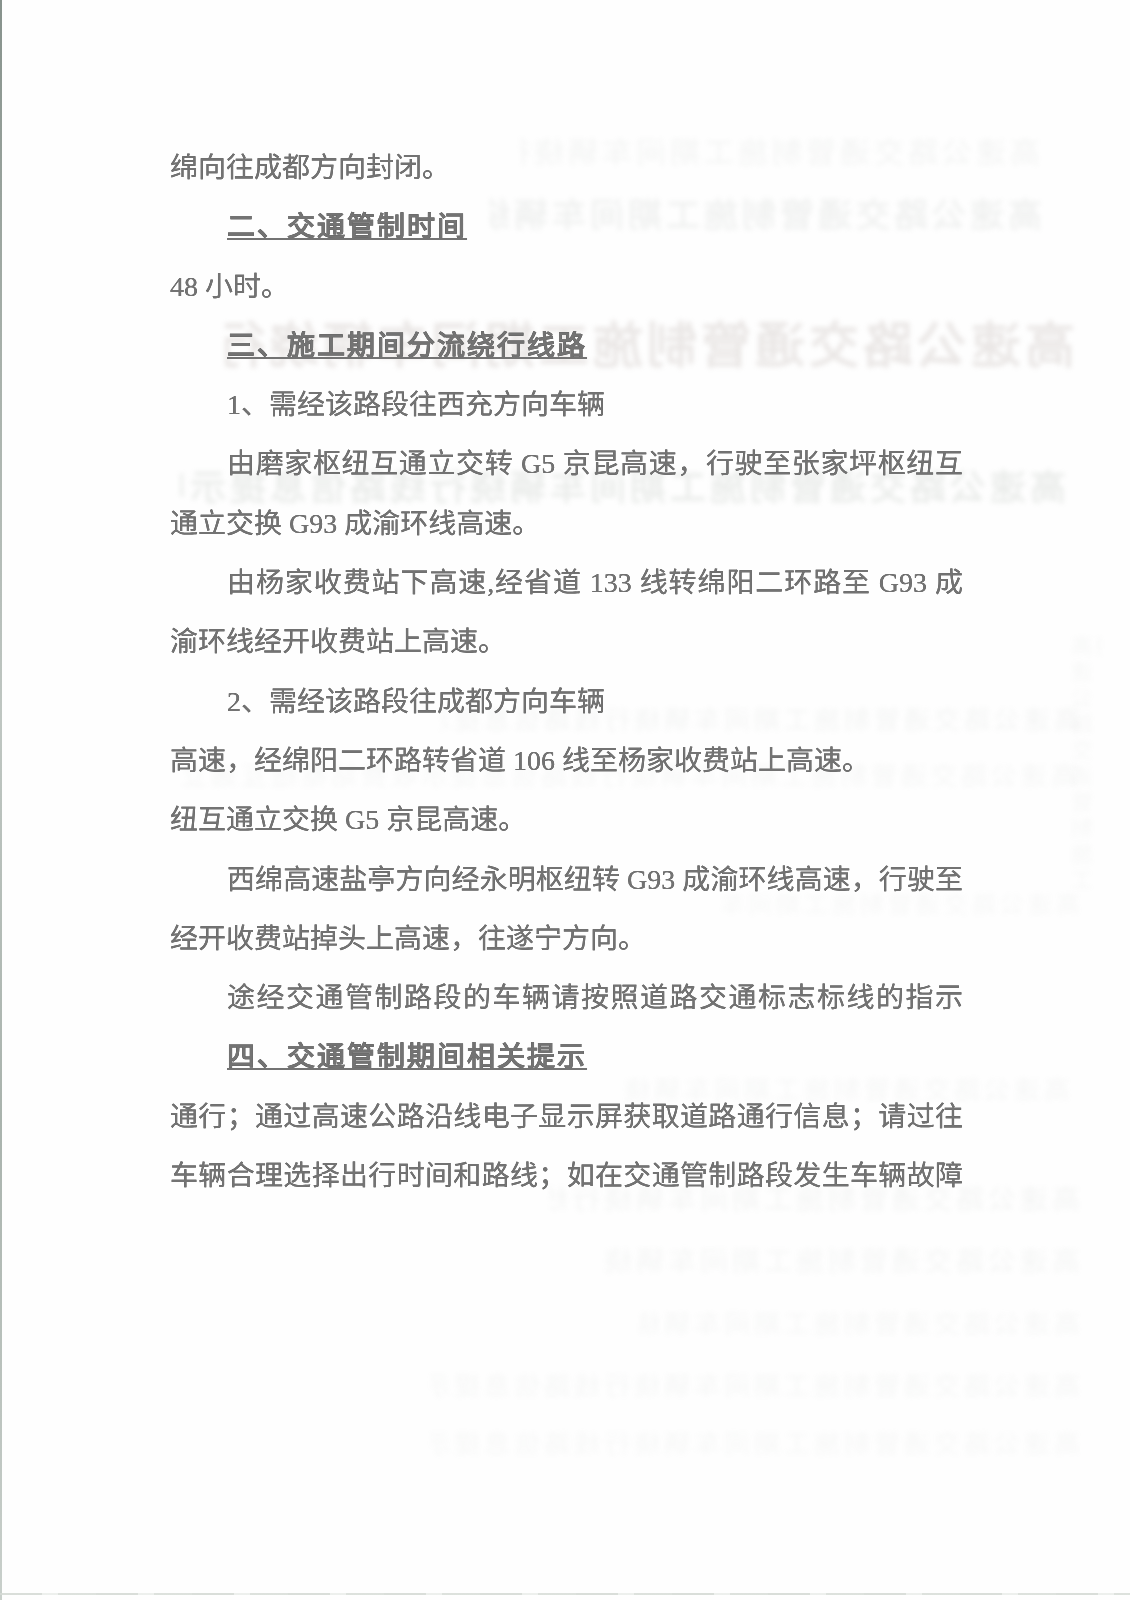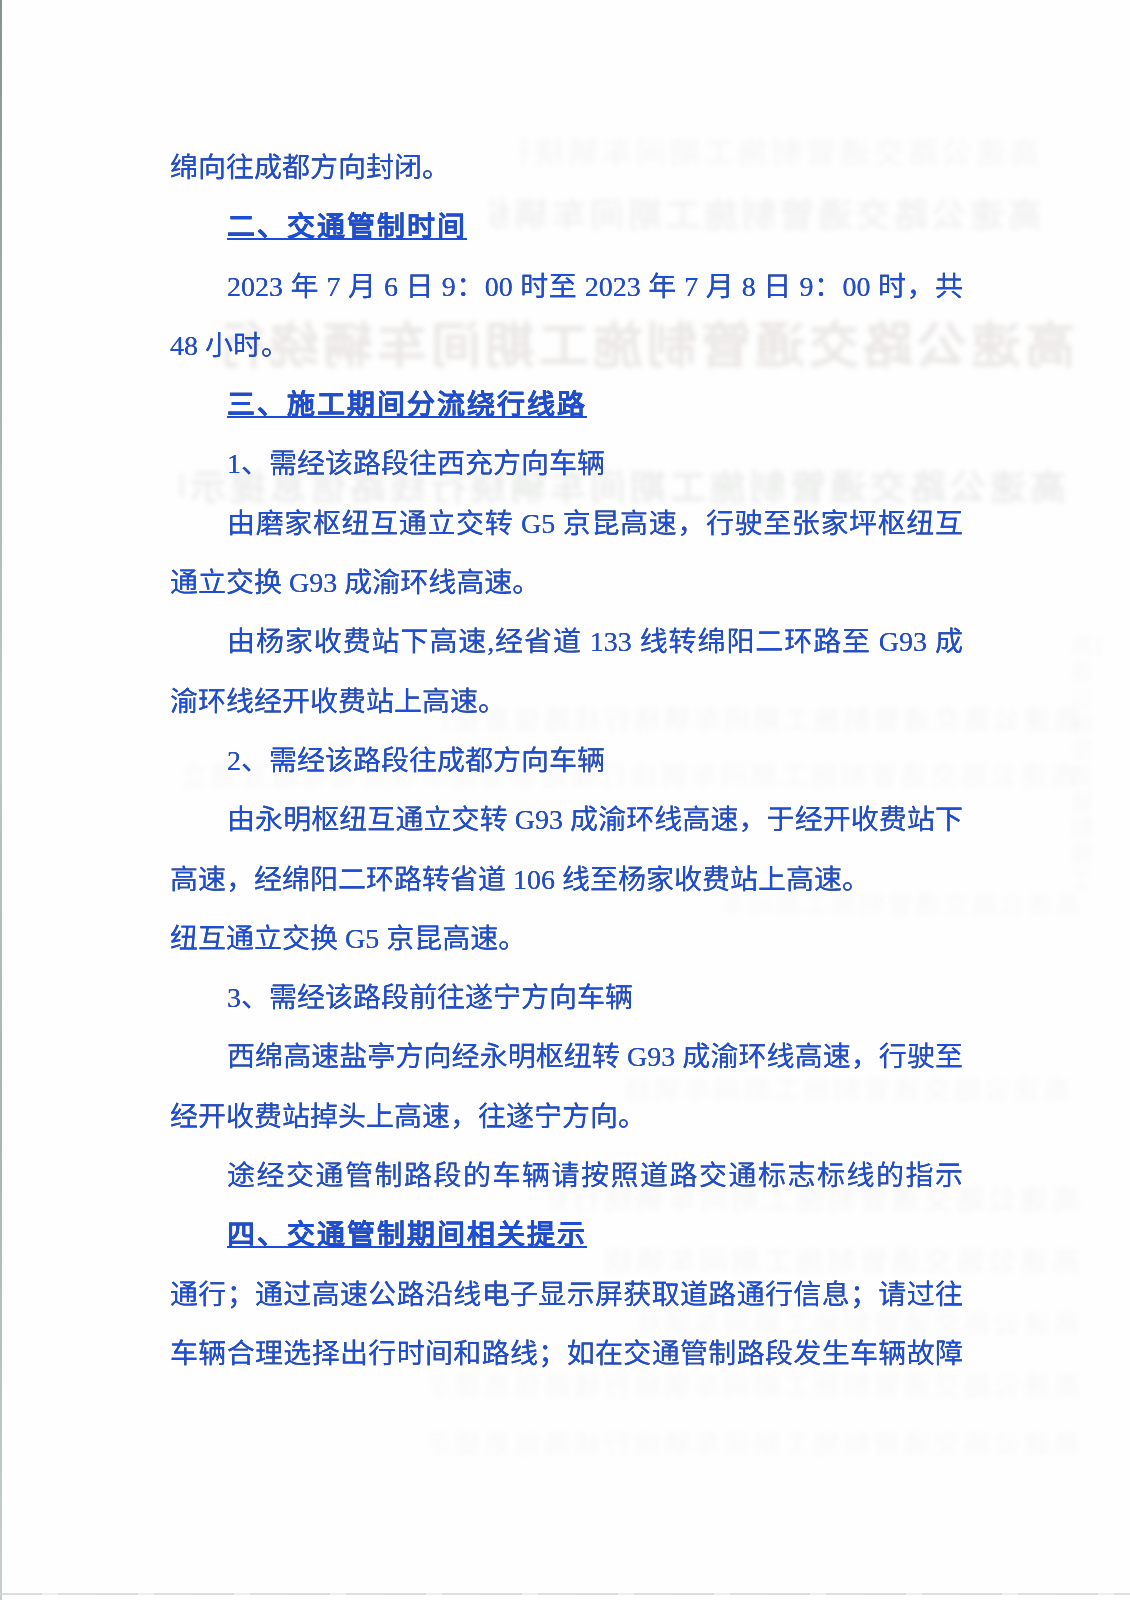--- a/index.html
+++ b/index.html
@@ -46,21 +46,21 @@
   .text-block{
     position:absolute;
     left:170px;
     top:138px;
     width:793px;
   }
   .line{
     height:59.3px;
     line-height:59.3px;
     font-size:28px;
-    color:#1d4ed8;
+    color:#737373;
     white-space:nowrap;
     text-shadow:0 0 .4px #3a3a3a;
   }
   .line.justify{
     white-space:normal;
     text-align:justify;
     text-align-last:justify;
     text-justify:inter-character;
   }
   .line.indent{padding-left:57px;}
@@ -84,33 +84,30 @@
       <div class="bleed" style="top: 1184px; left: 550px; width: 530px; font-size: 28px; opacity: 0.1; color: rgb(160, 168, 162);">高速公路交通管制施工期间车辆绕行线</div>
       <div class="bleed" style="top: 1246px; left: 600px; width: 480px; font-size: 28px; opacity: 0.09; color: rgb(160, 168, 162);">高速公路交通管制施工期间车辆绕</div>
       <div class="bleed" style="top: 1310px; left: 640px; width: 440px; font-size: 26px; opacity: 0.08; color: rgb(160, 168, 162);">高速公路交通管制施工期间车辆绕</div>
       <div class="bleed" style="top: 1372px; left: 430px; width: 650px; font-size: 26px; opacity: 0.08; color: rgb(160, 168, 162);">高速公路交通管制施工期间车辆绕行线路信息提示</div>
       <div class="bleed" style="top: 1430px; left: 430px; width: 650px; font-size: 26px; opacity: 0.07; color: rgb(160, 168, 162);">高速公路交通管制施工期间车辆绕行线路信息提示</div>
       <div class="bleed" style="top: 635px; left: 1072px; width: 30px; font-size: 22px; opacity: 0.07; color: rgb(160, 168, 162); writing-mode: vertical-rl; height: 280px; white-space: normal;">高速公路交通管制施工期</div>
     </div>
   <div class="text-block" id="text-block">
       <div class="line">绵向往成都方向封闭。</div>
       <div class="line bold indent">二、交通管制时间</div>
-      <div class="line indent justify">2023 年 7 月 6 日 9：00 时至 2023 年 7 月 8 日 9：00 时，共</div>
       <div class="line">48 小时。</div>
       <div class="line bold indent">三、施工期间分流绕行线路</div>
       <div class="line indent">1、需经该路段往西充方向车辆</div>
       <div class="line indent justify">由磨家枢纽互通立交转 G5 京昆高速，行驶至张家坪枢纽互</div>
       <div class="line">通立交换 G93 成渝环线高速。</div>
       <div class="line indent justify">由杨家收费站下高速,经省道 133 线转绵阳二环路至 G93 成</div>
       <div class="line">渝环线经开收费站上高速。</div>
       <div class="line indent">2、需经该路段往成都方向车辆</div>
-      <div class="line indent justify">由永明枢纽互通立交转 G93 成渝环线高速，于经开收费站下</div>
       <div class="line">高速，经绵阳二环路转省道 106 线至杨家收费站上高速。</div>
       <div class="line">纽互通立交换 G5 京昆高速。</div>
-      <div class="line indent">3、需经该路段前往遂宁方向车辆</div>
       <div class="line indent justify">西绵高速盐亭方向经永明枢纽转 G93 成渝环线高速，行驶至</div>
       <div class="line">经开收费站掉头上高速，往遂宁方向。</div>
       <div class="line indent justify">途经交通管制路段的车辆请按照道路交通标志标线的指示</div>
       <div class="line bold indent">四、交通管制期间相关提示</div>
       <div class="line justify">通行；通过高速公路沿线电子显示屏获取道路通行信息；请过往</div>
       <div class="line justify">车辆合理选择出行时间和路线；如在交通管制路段发生车辆故障</div>
     </div>
 </div>
 
 </body></html>

